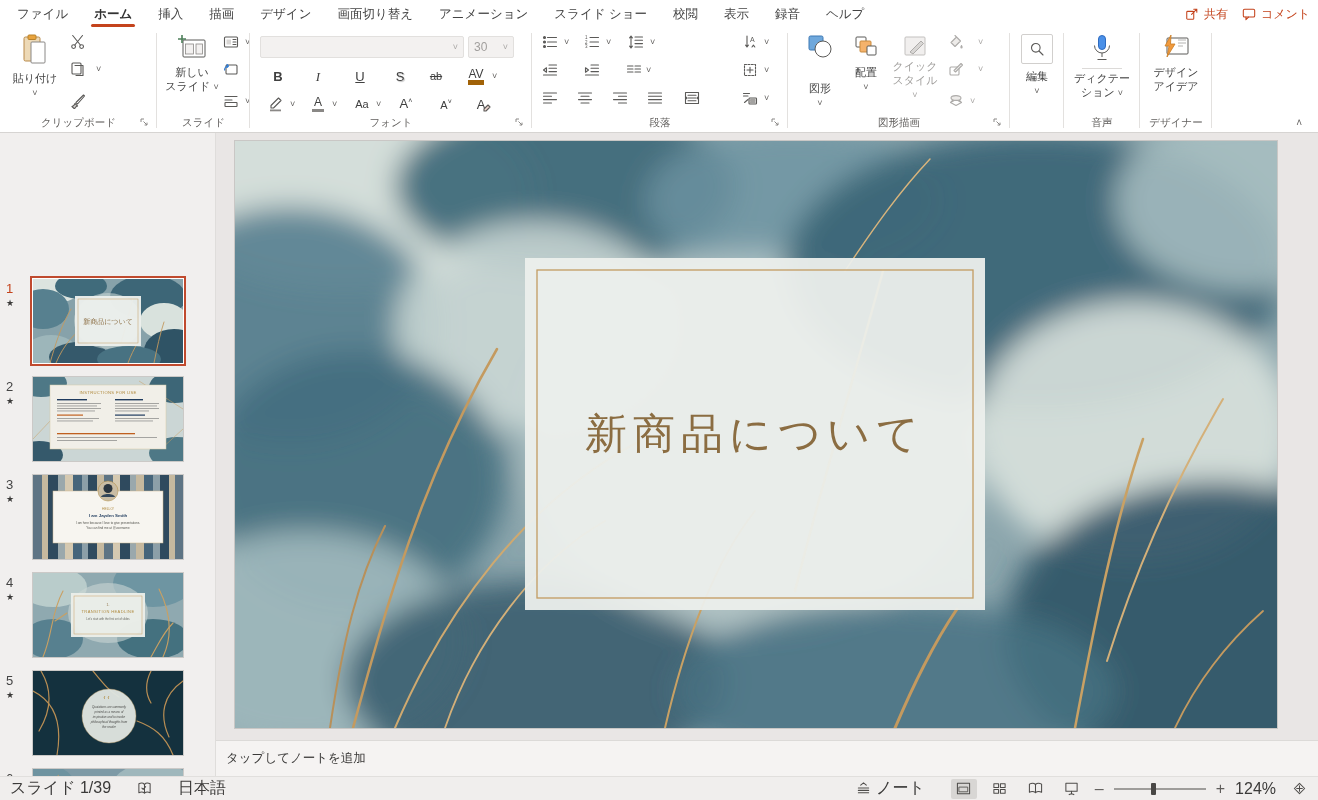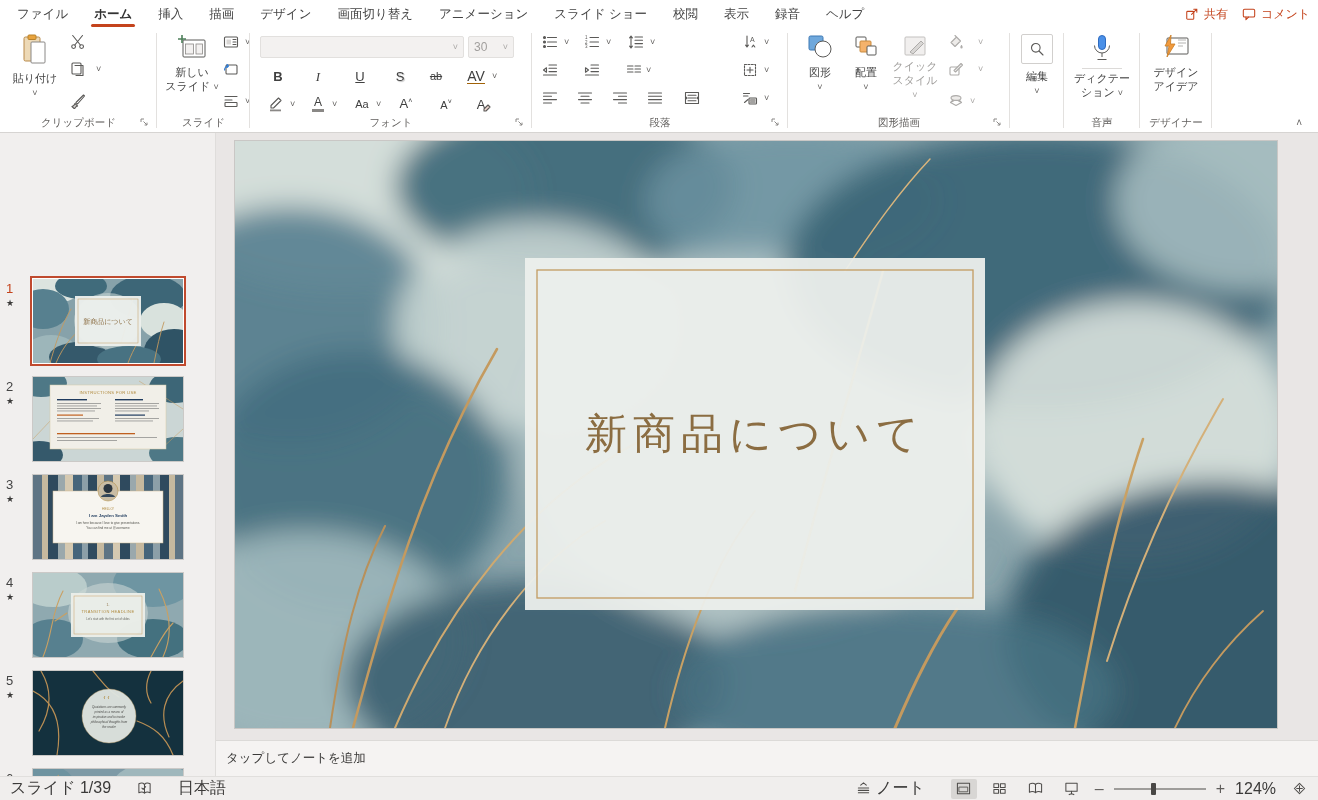--- a/index.html
+++ b/index.html
@@ -190,21 +190,21 @@
     <div class="btn-sm ab" style="left:98px;top:36px">
         <span class="ltr" style="text-decoration:underline">U</span>
       </div>
     <div class="btn-sm ab" style="left:138px;top:36px">
         <span class="ltr" style="text-shadow:1px 1px 1px #bbb">S</span>
       </div>
     <div class="btn-sm ab" style="left:174px;top:36px">
         <span class="ltr" style="font-size:11px;text-decoration:line-through">ab</span>
       </div>
     <div class="btn-sm ab" style="left:214px;top:36px">
-        <span class="ltr" style="font-size:14px;border-bottom:1px solid #a16207">AV</span>
+        <span class="ltr" style="font-size:12px;border-bottom:5px solid #a16207">AV</span>
       </div>
     <span class="cv ab" style="left:242px;top:44px">˅</span>
 
     <div class="btn-sm ab" style="left:14px;top:64px">
       <svg class="ic" viewBox="0 0 16 16">
           <path d="M3 9.5 10.5 2l2.5 2.5L5.5 12H3z"></path>
           <rect x="2" y="13.5" width="11" height="1.8" fill="#8A8886" stroke="none"></rect>
         </svg>
     </div>
     <span class="cv ab" style="left:40px;top:72px">˅</span>
@@ -334,21 +334,21 @@
         <path d="M2 2h3M2 2v3M4.5 4.5 8 8M8 8V5.6M8 8H5.6"></path>
       </svg>
   </div>
 
   <div class="rgroup" style="left:788px;width:222px">
     <div class="bigbtn ab" style="left:10px;top:6px;width:44px">
       <svg style="width:28px;height:26px" viewBox="0 0 28 26">
         <rect x="3" y="2" width="14" height="14" rx="1.5" fill="#6FA8DC" stroke="#3C78B4"></rect>
         <circle cx="17" cy="15" r="8" fill="#fff" stroke="#5B5A58"></circle>
       </svg>
-      <span style="margin-top:6px">図形</span>
+      <span style="margin-top:22px">図形</span>
       <span class="cv" style="margin-top:3px">˅</span>
     </div>
     <div class="bigbtn ab" style="left:56px;top:6px;width:44px">
       <svg style="width:28px;height:26px" viewBox="0 0 28 26">
         <rect x="4" y="3" width="10" height="10" rx="1" fill="#fff" stroke="#5B5A58"></rect>
         <rect x="8" y="7" width="11" height="11" rx="1" fill="#F4B26B" stroke="#C98B3F"></rect>
         <rect x="15" y="12" width="9" height="9" rx="1" fill="#fff" stroke="#5B5A58"></rect>
       </svg>
       <span style="margin-top:6px">配置</span>
       <span class="cv" style="margin-top:3px">˅</span>

